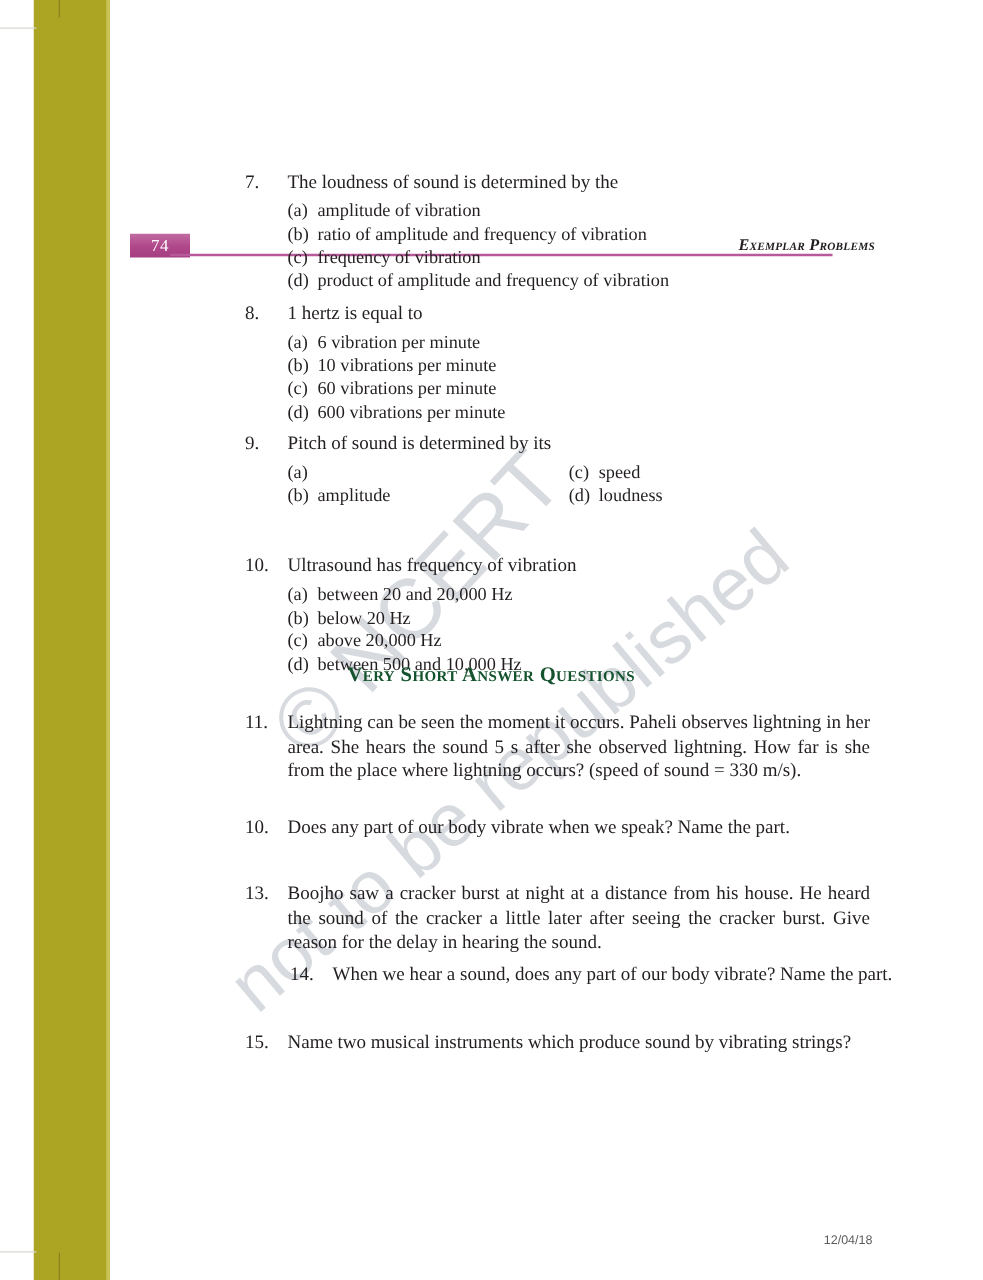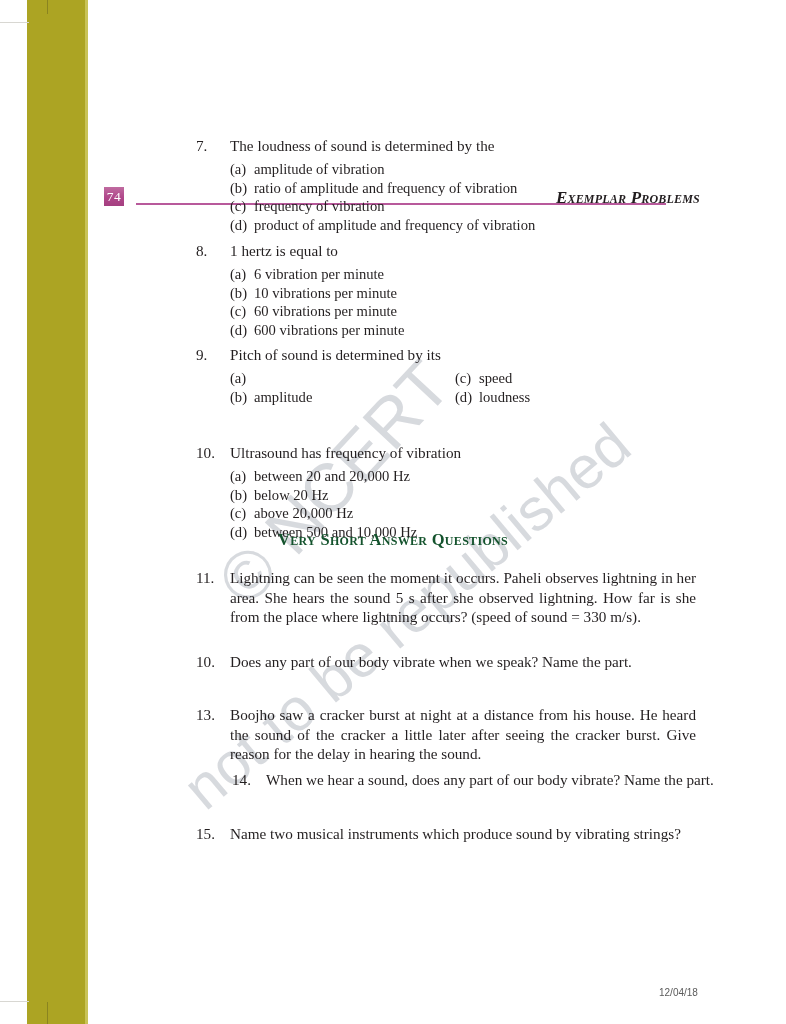--- a/index.html
+++ b/index.html
@@ -76,21 +76,21 @@
     position: absolute;
     left: 0;
     top: 92px;
     width: 786px;
     height: 30px;
   }
   .page-num-badge {
     position: absolute;
     left: 104px;
     top: 95px;
-    width: 20px;
+    width: 48px;
     height: 19px;
     background: #b8548f;
     background: linear-gradient(180deg, #c06ba0 0%, #b0478a 55%, #a43f80 100%);
     color: #ffffff;
     font-size: 13.5px;
     line-height: 19px;
     text-align: center;
     font-family: "Liberation Serif", "DejaVu Serif", serif;
     letter-spacing: .5px;
   }
@@ -99,21 +99,21 @@
     left: 136px;
     top: 111px;
     width: 530px;
     height: 2.4px;
     background: #b8599b;
   }
   .header-title {
     position: absolute;
     right: 86px;
     top: 96px;
-    font-size: 17px;
+    font-size: 13px;
     font-variant: small-caps;
     font-style: italic;
     font-weight: bold;
     color: #221d1f;
     letter-spacing: .2px;
     white-space: nowrap;
   }
 
   
   .watermark {

